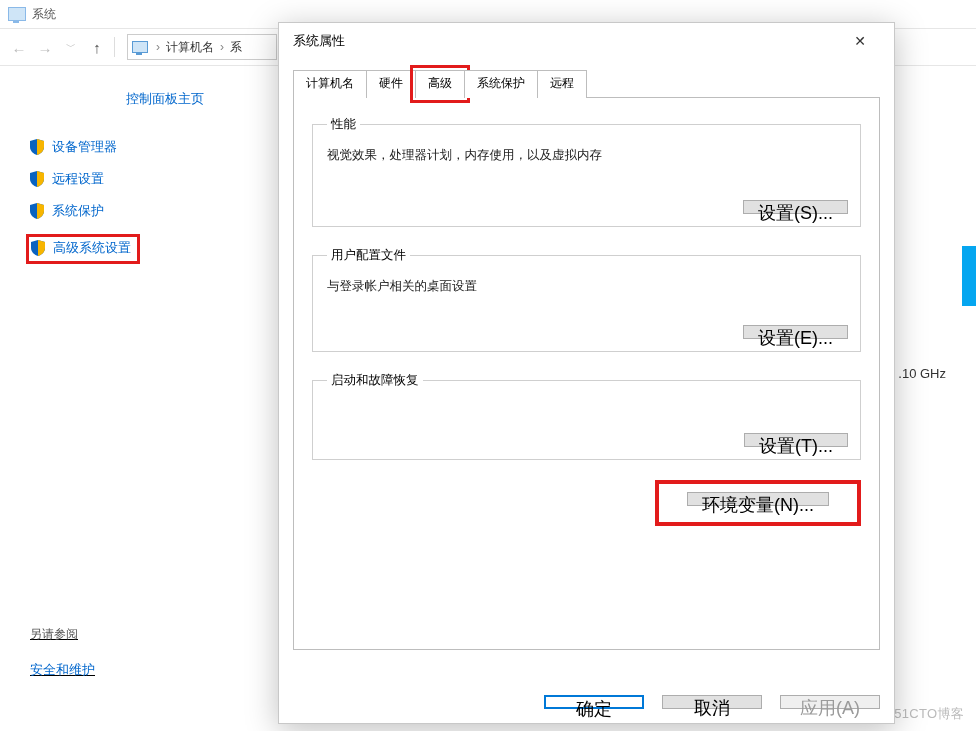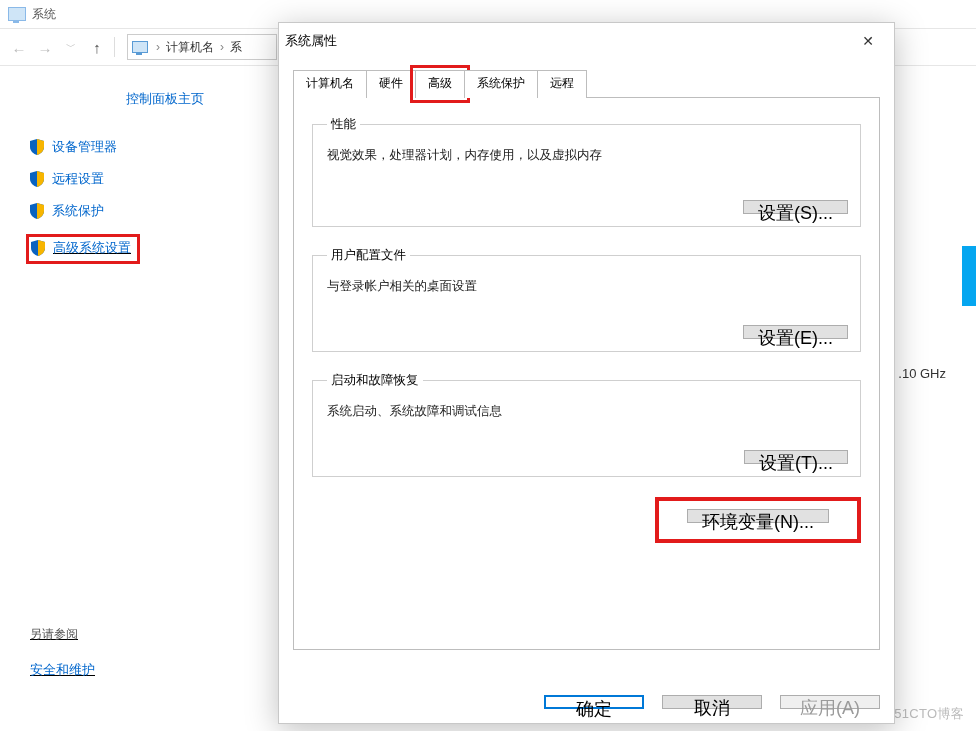--- a/index.html
+++ b/index.html
@@ -113,21 +113,20 @@
     margin-right: 8px;
     display: inline-block;
   }
   .shield svg { width: 14px; height: 16px; display: block; }
   .sidebar .red-box {
     border: 3px solid #e21b1b;
     padding: 2px 6px 4px 2px;
     display: inline-flex;
     align-items: flex-start;
     margin-left: -4px;
-    text-decoration: underline;
   }
 
   .sidebar .footer-links {
     position: absolute;
     left: 30px; bottom: 38px; text-decoration: underline;
   }
   .sidebar .footer-links .ft1 { color: #555; margin-bottom: 18px; }
   .sidebar .footer-links .ft2 { color: #0066cc; }
 
   .content-back {
@@ -163,21 +162,21 @@
     left: 278px; top: 22px;
     width: 615px; height: 700px;
     background: #fff;
     border: 1px solid #c8c8c8;
     box-shadow: 0 6px 30px rgba(0,0,0,.25);
     display: flex; flex-direction: column;
   }
   .dlg-title {
     height: 36px;
     display: flex; align-items: center; justify-content: space-between;
-    padding: 0 6px;
+    padding: 0 14px;
     font-size: 13px;
   }
   .dlg-close {
     width: 40px; height: 28px;
     display:flex; align-items:center; justify-content:center;
     font-size: 14px; color:#333;
   }
 
   .dlg-body {
     padding: 6px 14px 0 14px;
@@ -392,21 +391,20 @@
       <fieldset class="grp short">
         <legend>用户配置文件</legend>
         <div class="desc">与登录帐户相关的桌面设置</div>
         <div class="btnrow">
           <button class="win"><span>设置(E)...</span></button>
         </div>
       </fieldset>
 
       <fieldset class="grp short">
         <legend>启动和故障恢复</legend>
-        <div class="desc">系统启动、系统故障和调试信息</div>
         <div class="btnrow">
           <button class="win"><span>设置(T)...</span></button>
         </div>
       </fieldset>
 
       <div class="env-row">
         <span class="redwrap">
           <button class="win" style="min-width:130px;">
             <span>环境变量(N)...</span>
           </button>

